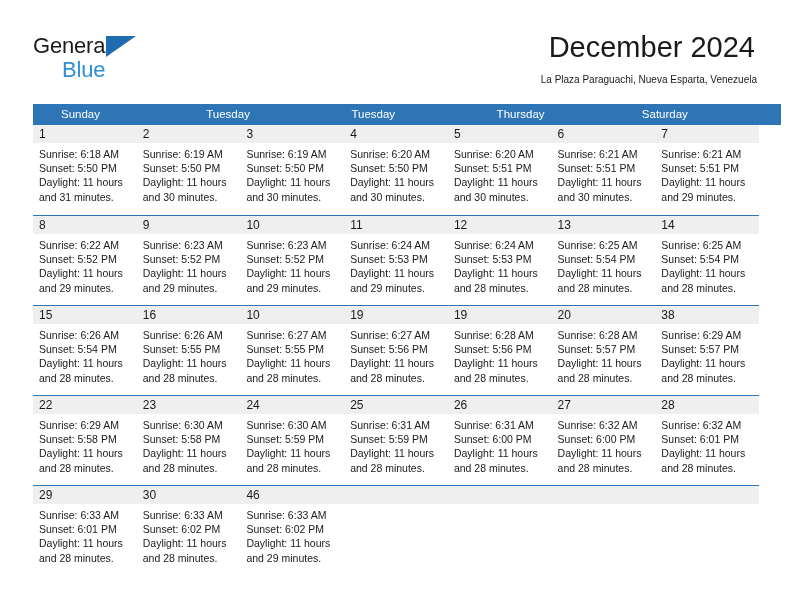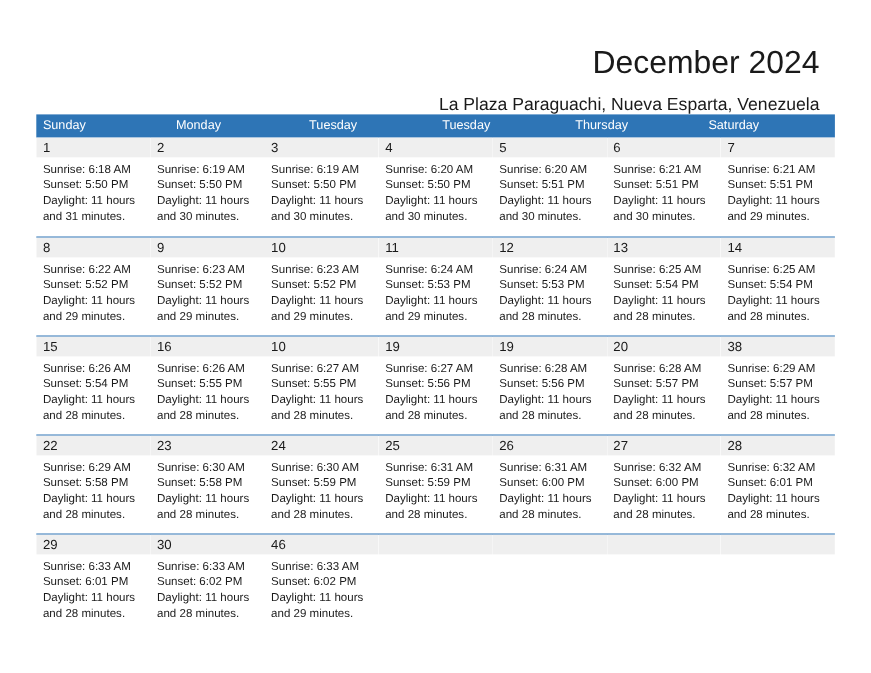--- a/index.html
+++ b/index.html
@@ -68,43 +68,44 @@
     position: absolute;
     right: 35px;
     top: 28px;
     text-align: right;
   }
   .cal-title {
     font-size: 29px;
     line-height: 34px;
     color: #1a1a1a;
     font-weight: normal;
-    margin: 12px;
+    margin: 2px;
     white-space: nowrap;
   }
   .cal-subtitle {
-    font-size: 16px;
+    font-size: 10px;
     line-height: 19px;
     color: #1a1a1a;
-    margin: 6px 12px 0 0;
+    margin: 6px 0 0 0;
     white-space: nowrap;
   }
 
   
   .calendar {
     position: absolute;
     left: 33px;
     top: 104px;
     width: 726px;
   }
   .weekdays {
     display: flex;
     width: 726px;
     height: 21px;
     background: #2e75b6;
+    padding-left: 22px;
   }
   .weekday {
     flex: 1 1 0;
     color: #ffffff;
     font-size: 11.5px;
     line-height: 21px;
     padding-left: 6px;
     box-sizing: border-box;
     white-space: nowrap;
     overflow: hidden;
@@ -148,33 +149,37 @@
     white-space: nowrap;
   }
 </style>
 </head>
 <body>
 
 <div class="page">
 
   <div class="header">
 
+    <div class="brand">
+      <span class="brand-general">General</span>
+      <span class="brand-triangle"></span>
+      <span class="brand-blue">Blue</span>
+    </div>
 
     <div class="title-block">
       <h1 class="cal-title">December 2024</h1>
       <p class="cal-subtitle">La Plaza Paraguachi, Nueva Esparta, Venezuela</p>
     </div>
 
   </div>
 
   <div class="calendar">
 
     <div class="weekdays">
       <div class="weekday">Sunday</div>
-      <div class="weekday">Monday</div>
       <div class="weekday">Tuesday</div>
       <div class="weekday">Tuesday</div>
       <div class="weekday">Thursday</div>
       <div class="weekday">Saturday</div>
     </div>
 
     <div class="week-row first">
       <div class="day-cell">
         <div class="day-number">1</div>
         <div class="day-info">

